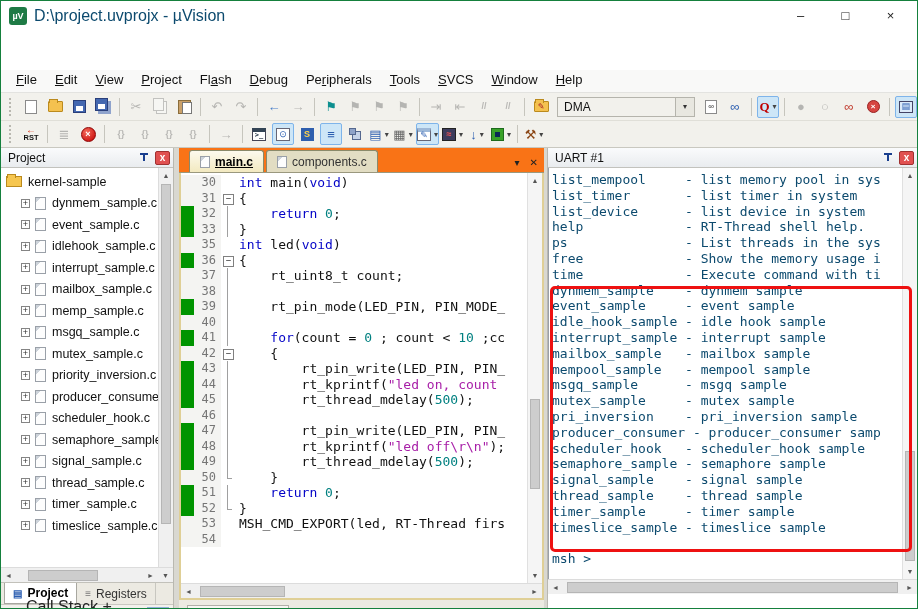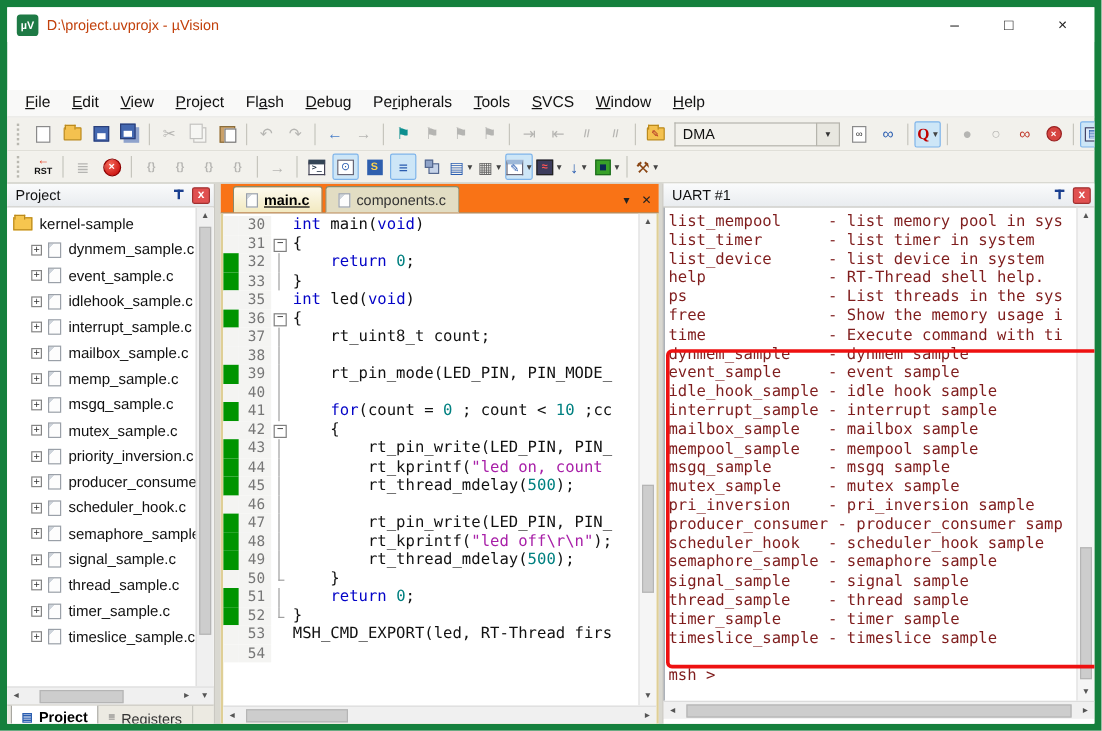--- a/index.html
+++ b/index.html
@@ -1,23 +1,23 @@
 <!DOCTYPE html>
 <html><head>
 <meta charset="utf-8">
 <style>
   html,body{margin:0;padding:0;background:#cfcfcf;font-family:"Liberation Sans",sans-serif;}
   *{box-sizing:border-box;}
-  .window{position:relative;width:918px;height:609px;background:#fff;border:6px solid #15803d;overflow:hidden;}
+  .window{position:relative;width:918px;height:609px;background:#fff;border:1px solid #15803d;overflow:hidden;}
 
   
   .titlebar{height:29px;display:flex;align-items:center;background:#fff;padding:0 4px;}
   .applogo{width:18px;height:18px;background:#1e7a45;border-radius:3px;color:#fff;font-size:9px;font-weight:bold;
            display:flex;align-items:center;justify-content:center;margin:0 7px 0 4px;flex:none;}
-  .apptitle{font-size:12px;color:#c2410c;flex:1;white-space:nowrap;}
+  .apptitle{font-size:16px;color:#0c4a6e;flex:1;white-space:nowrap;}
   .winbtns{display:flex;align-items:center;}
   .winbtn{width:45px;height:26px;display:flex;align-items:center;justify-content:center;font-size:13px;color:#222;}
 
   
   .menubar{height:23px;display:flex;align-items:flex-start;background:#f9f9f8;padding-left:6px;border-bottom:1px solid #e3e3e0;margin-top:40px;}
   .menu-item{padding:2px 9px;font-size:13px;color:#111;white-space:nowrap;}
   .menu-item u{text-decoration:underline;}
 
   
   .toolbar{display:flex;align-items:center;background:#f2f1ec;padding:0 2px 0 8px;position:relative;}
@@ -141,21 +141,21 @@
   .ed-vsb .thumb{position:absolute;left:2px;right:2px;top:55%;height:90px;background:#cdcdcd;border:1px solid #b5b5b5;}
 
   
   .cmdstrip{height:27px;background:#eceae2;display:flex;align-items:flex-end;padding-left:8px;flex:none;}
   .cmdtab{display:flex;align-items:center;height:22px;padding:0 12px;background:#f7f6f1;border:1px solid #b0afa8;border-bottom:none;font-size:12px;color:#444;}
   .cmdtab .g.cmdwin{margin-right:7px;}
 
   
   .uartbody{flex:1;position:relative;display:flex;overflow:hidden;border-left:1px solid #9aa0a8;}
   .uartlines{flex:1;overflow:hidden;padding:4px 0 0 3px;}
-  .uline{height:15.8px;font-family:"DejaVu Sans Mono",monospace;font-size:13px;line-height:15.8px;color:#7f1d1d;white-space:pre;overflow:hidden;}
+  .uline{height:15.8px;font-family:"DejaVu Sans Mono",monospace;font-size:13px;line-height:15.8px;color:#0c4a6e;white-space:pre;overflow:hidden;}
   .uart-vsb{width:15px;background:#f5f5f5;border-left:1px solid #e0e0e0;position:relative;flex:none;display:flex;flex-direction:column;justify-content:space-between;}
   .uart-vsb .thumb{position:absolute;left:2px;right:2px;bottom:18px;height:110px;background:#cdcdcd;border:1px solid #b5b5b5;}
   .uart-gap{height:33px;background:#fff;flex:none;}
   .redbox{position:absolute;left:2px;top:138px;width:362px;height:266px;border:3px solid #ee1111;border-radius:5px;pointer-events:none;z-index:20;}
 
   
   .statusbar{height:37px;background:#f1f5fa;border-top:1px solid #c6c6c6;display:flex;align-items:center;font-size:12px;color:#222;}
   .sb-spacer{flex:1;}
   .sb-cell{height:100%;display:flex;align-items:center;padding:0 10px;border-left:1px solid #cfcfcf;}
   .sb-sim{width:140px;}

